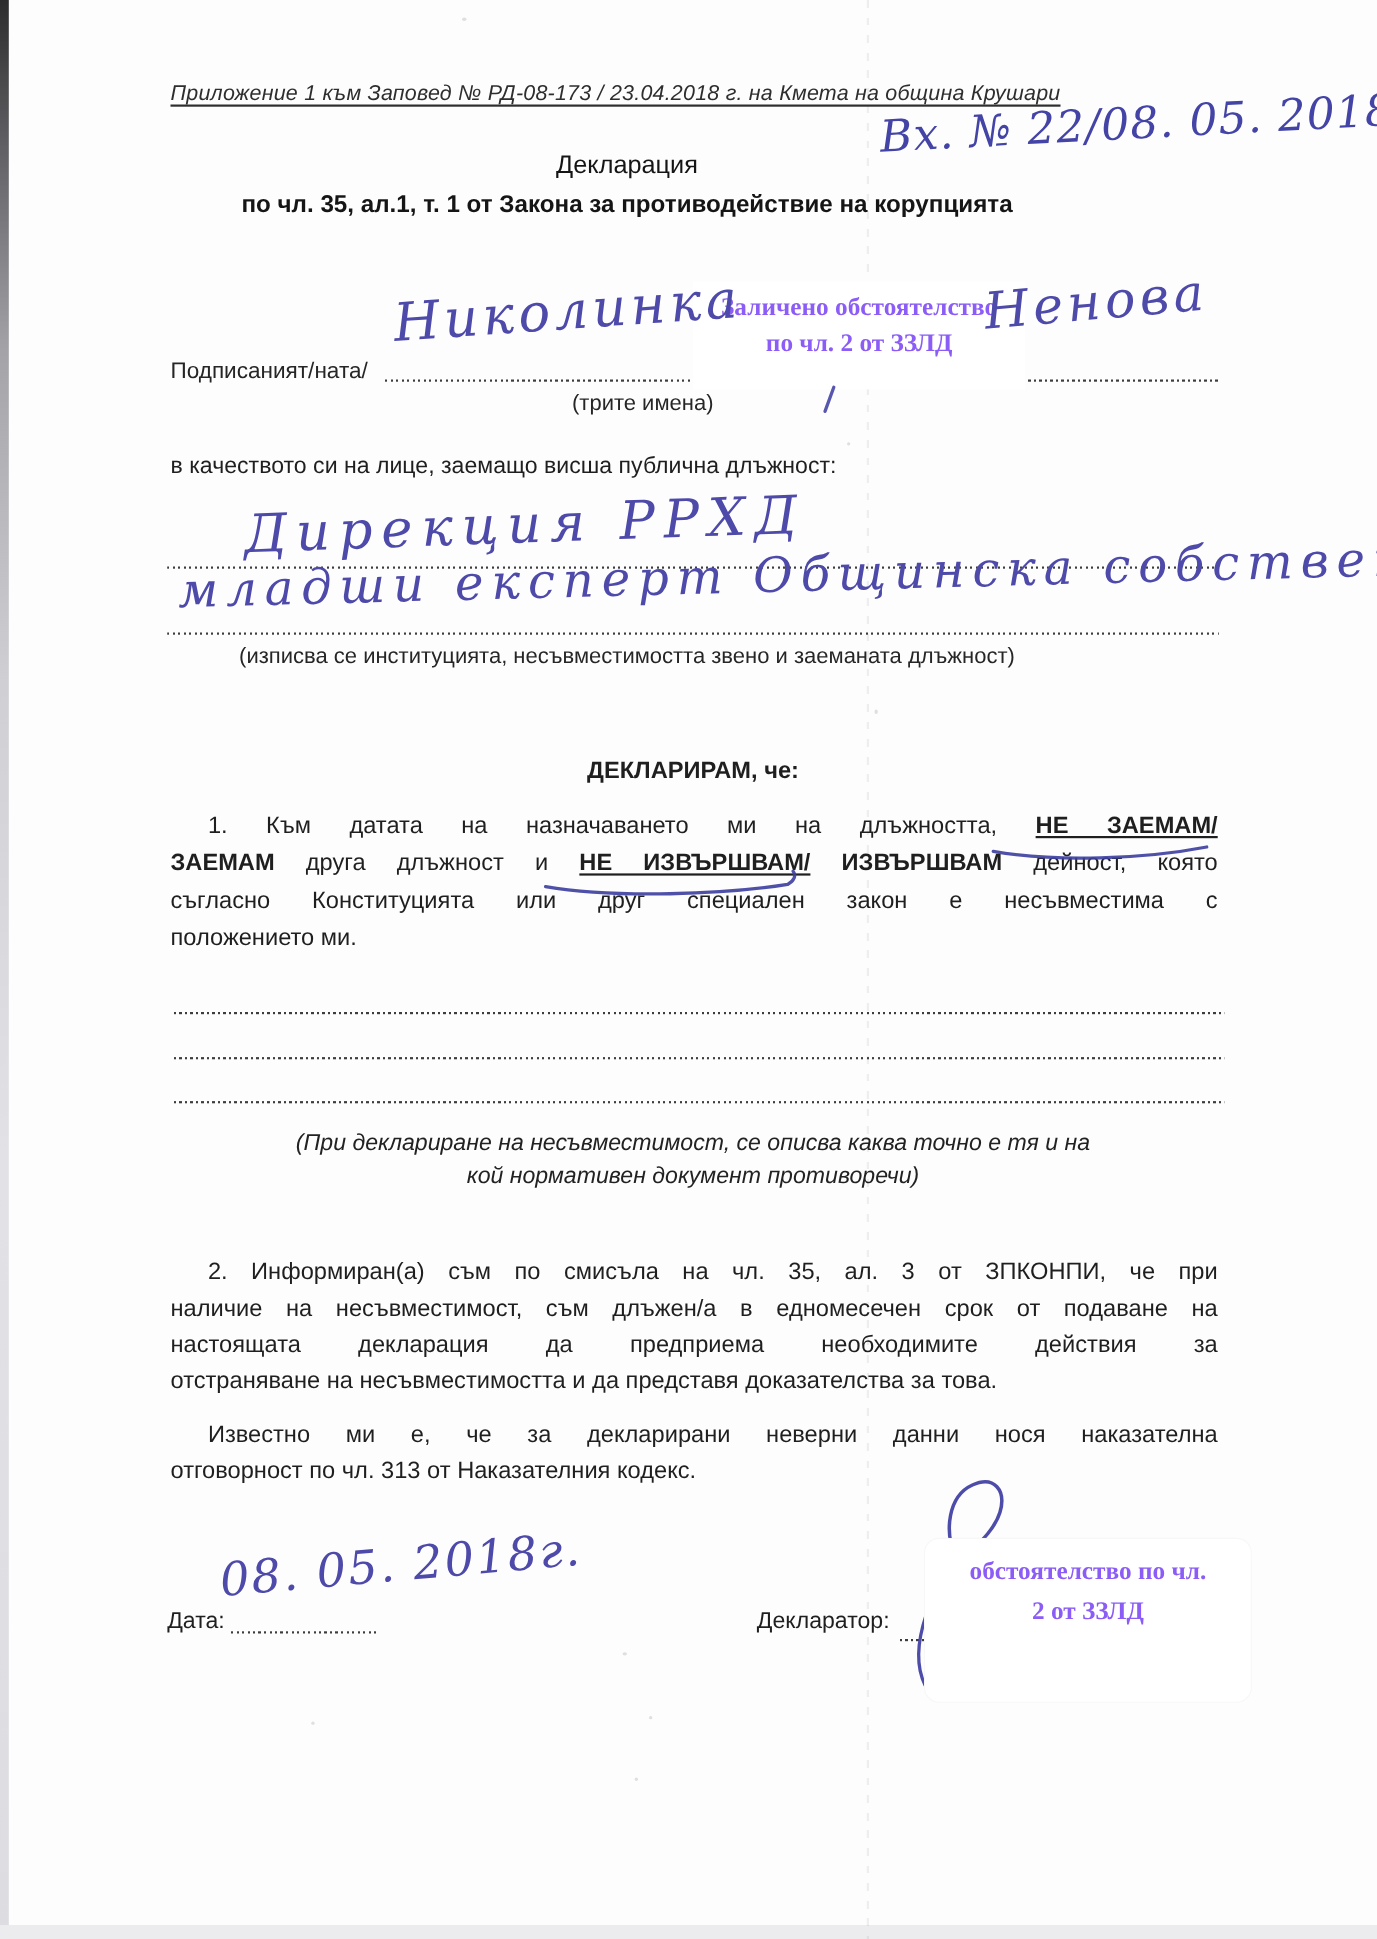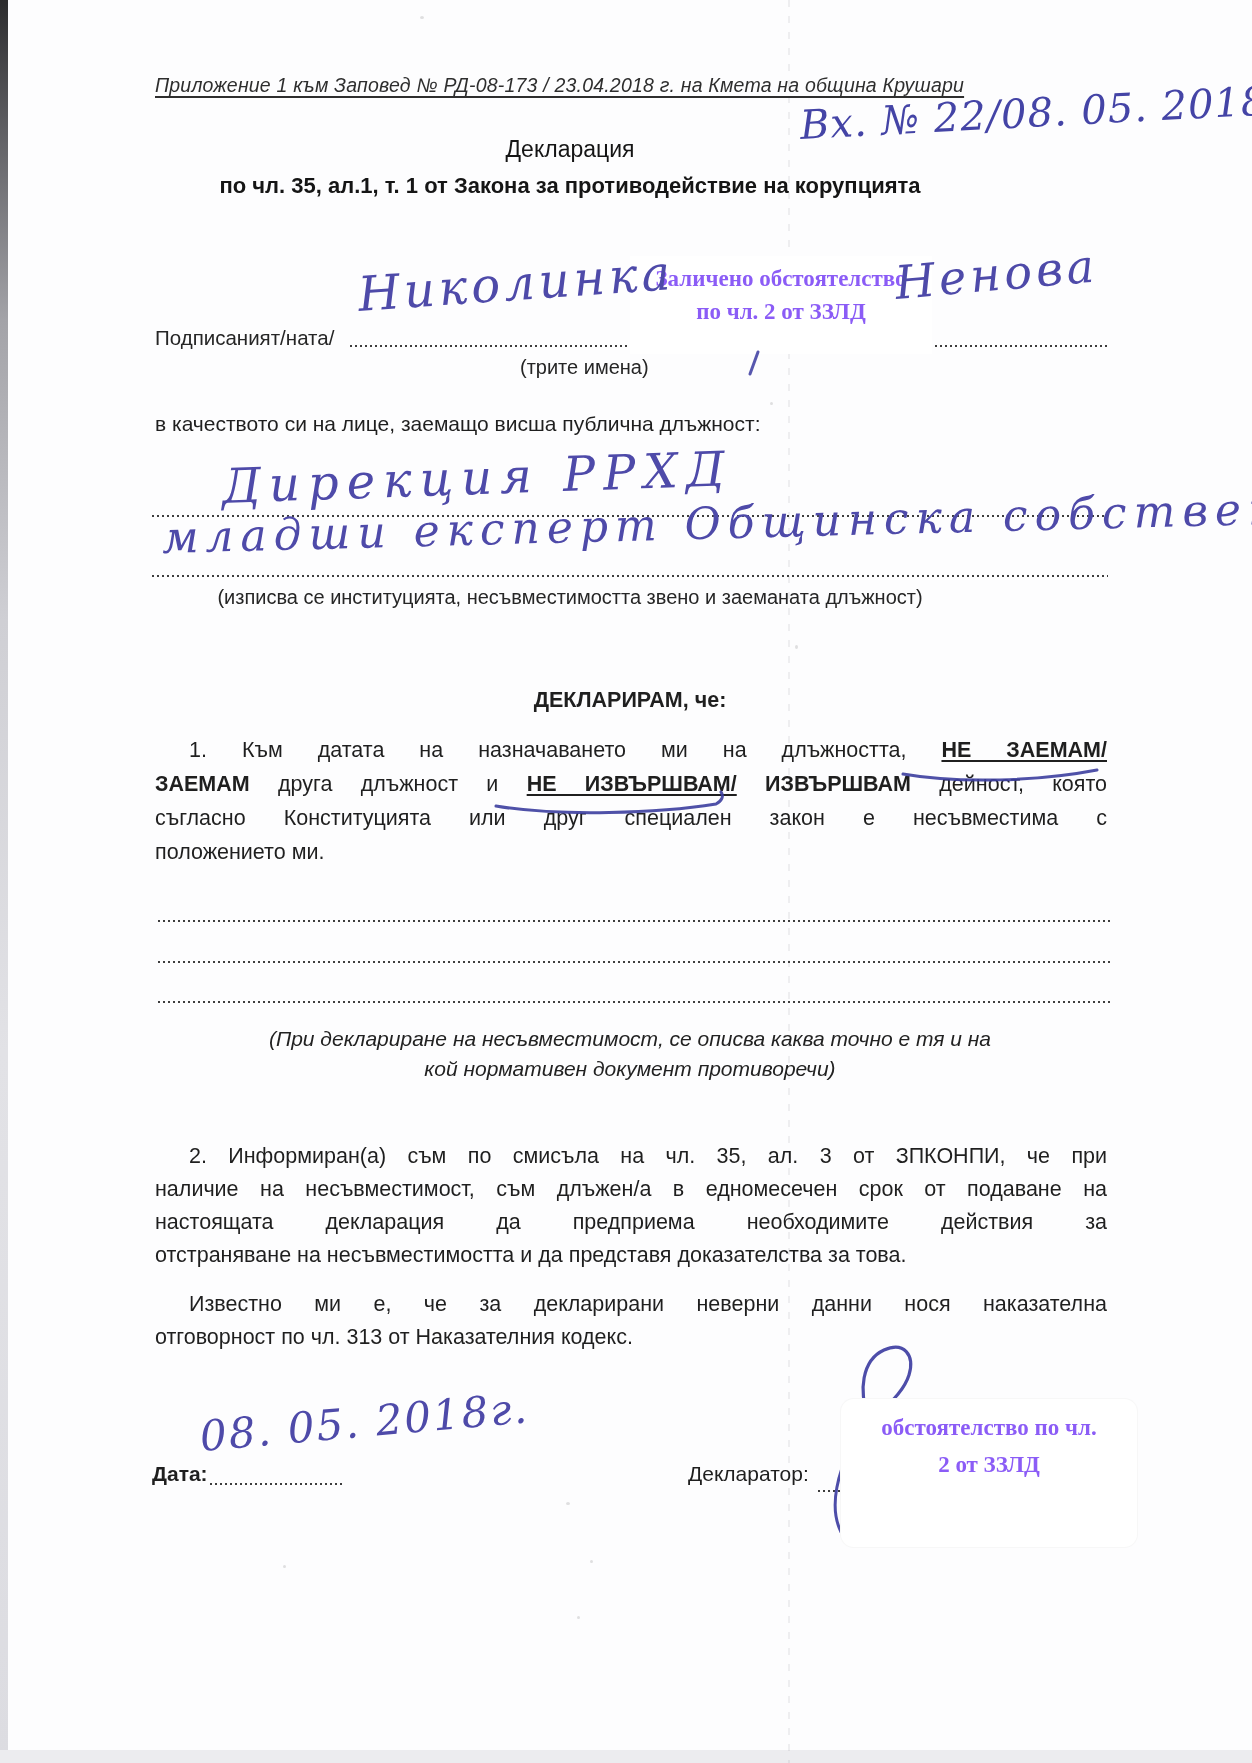--- a/index.html
+++ b/index.html
@@ -106,21 +106,21 @@
     <div class="p2line jl">наличие на несъвместимост, съм длъжен/а в едномесечен срок от подаване на</div>
     <div class="p2line jl">настоящата декларация да предприема необходимите действия за</div>
     <div class="p2line">отстраняване на несъвместимостта и да представя доказателства за това.</div>
   </div>
 
   <div class="abs" style="left:155px;top:1288px;width:952px;">
     <div class="p2line jl ind">Известно ми е, че за декларирани неверни данни нося наказателна</div>
     <div class="p2line">отговорност по чл. 313 от Наказателния кодекс.</div>
   </div>
 
-  <div class="abs body-t" style="left:152px;top:1462px;font-size:21px;font-weight:bold;">Дата:</div>
+  <div class="abs body-t" style="left:152px;top:1462px;font-size:21px;">Дата:</div>
   <div class="dotl" style="left:210px;top:1483px;width:135px;"></div>
   <div class="hw" style="left:200px;top:1412px;font-size:42px;letter-spacing:2px;transform:rotate(-5deg);">08. 05. 2018г.</div>
 
   <div class="abs body-t" style="left:688px;top:1462px;font-size:21px;">Декларатор:</div>
   <div class="dotl" style="left:818px;top:1490px;width:30px;"></div>
 
   <svg class="ink-svg" style="z-index:4;" width="1252" height="1763" viewBox="0 0 1252 1763">
     <path d="M 869 1416 C 858 1392 862 1360 884 1350 C 904 1341 915 1355 909 1375 C 904 1391 889 1404 877 1416" fill="none" stroke="#4343a4" stroke-width="3.2" stroke-linecap="round" opacity="0.95"></path>
     <path d="M 842 1468 C 834 1492 832 1514 841 1532" fill="none" stroke="#4343a4" stroke-width="3" stroke-linecap="round" opacity="0.95"></path>
   </svg>

